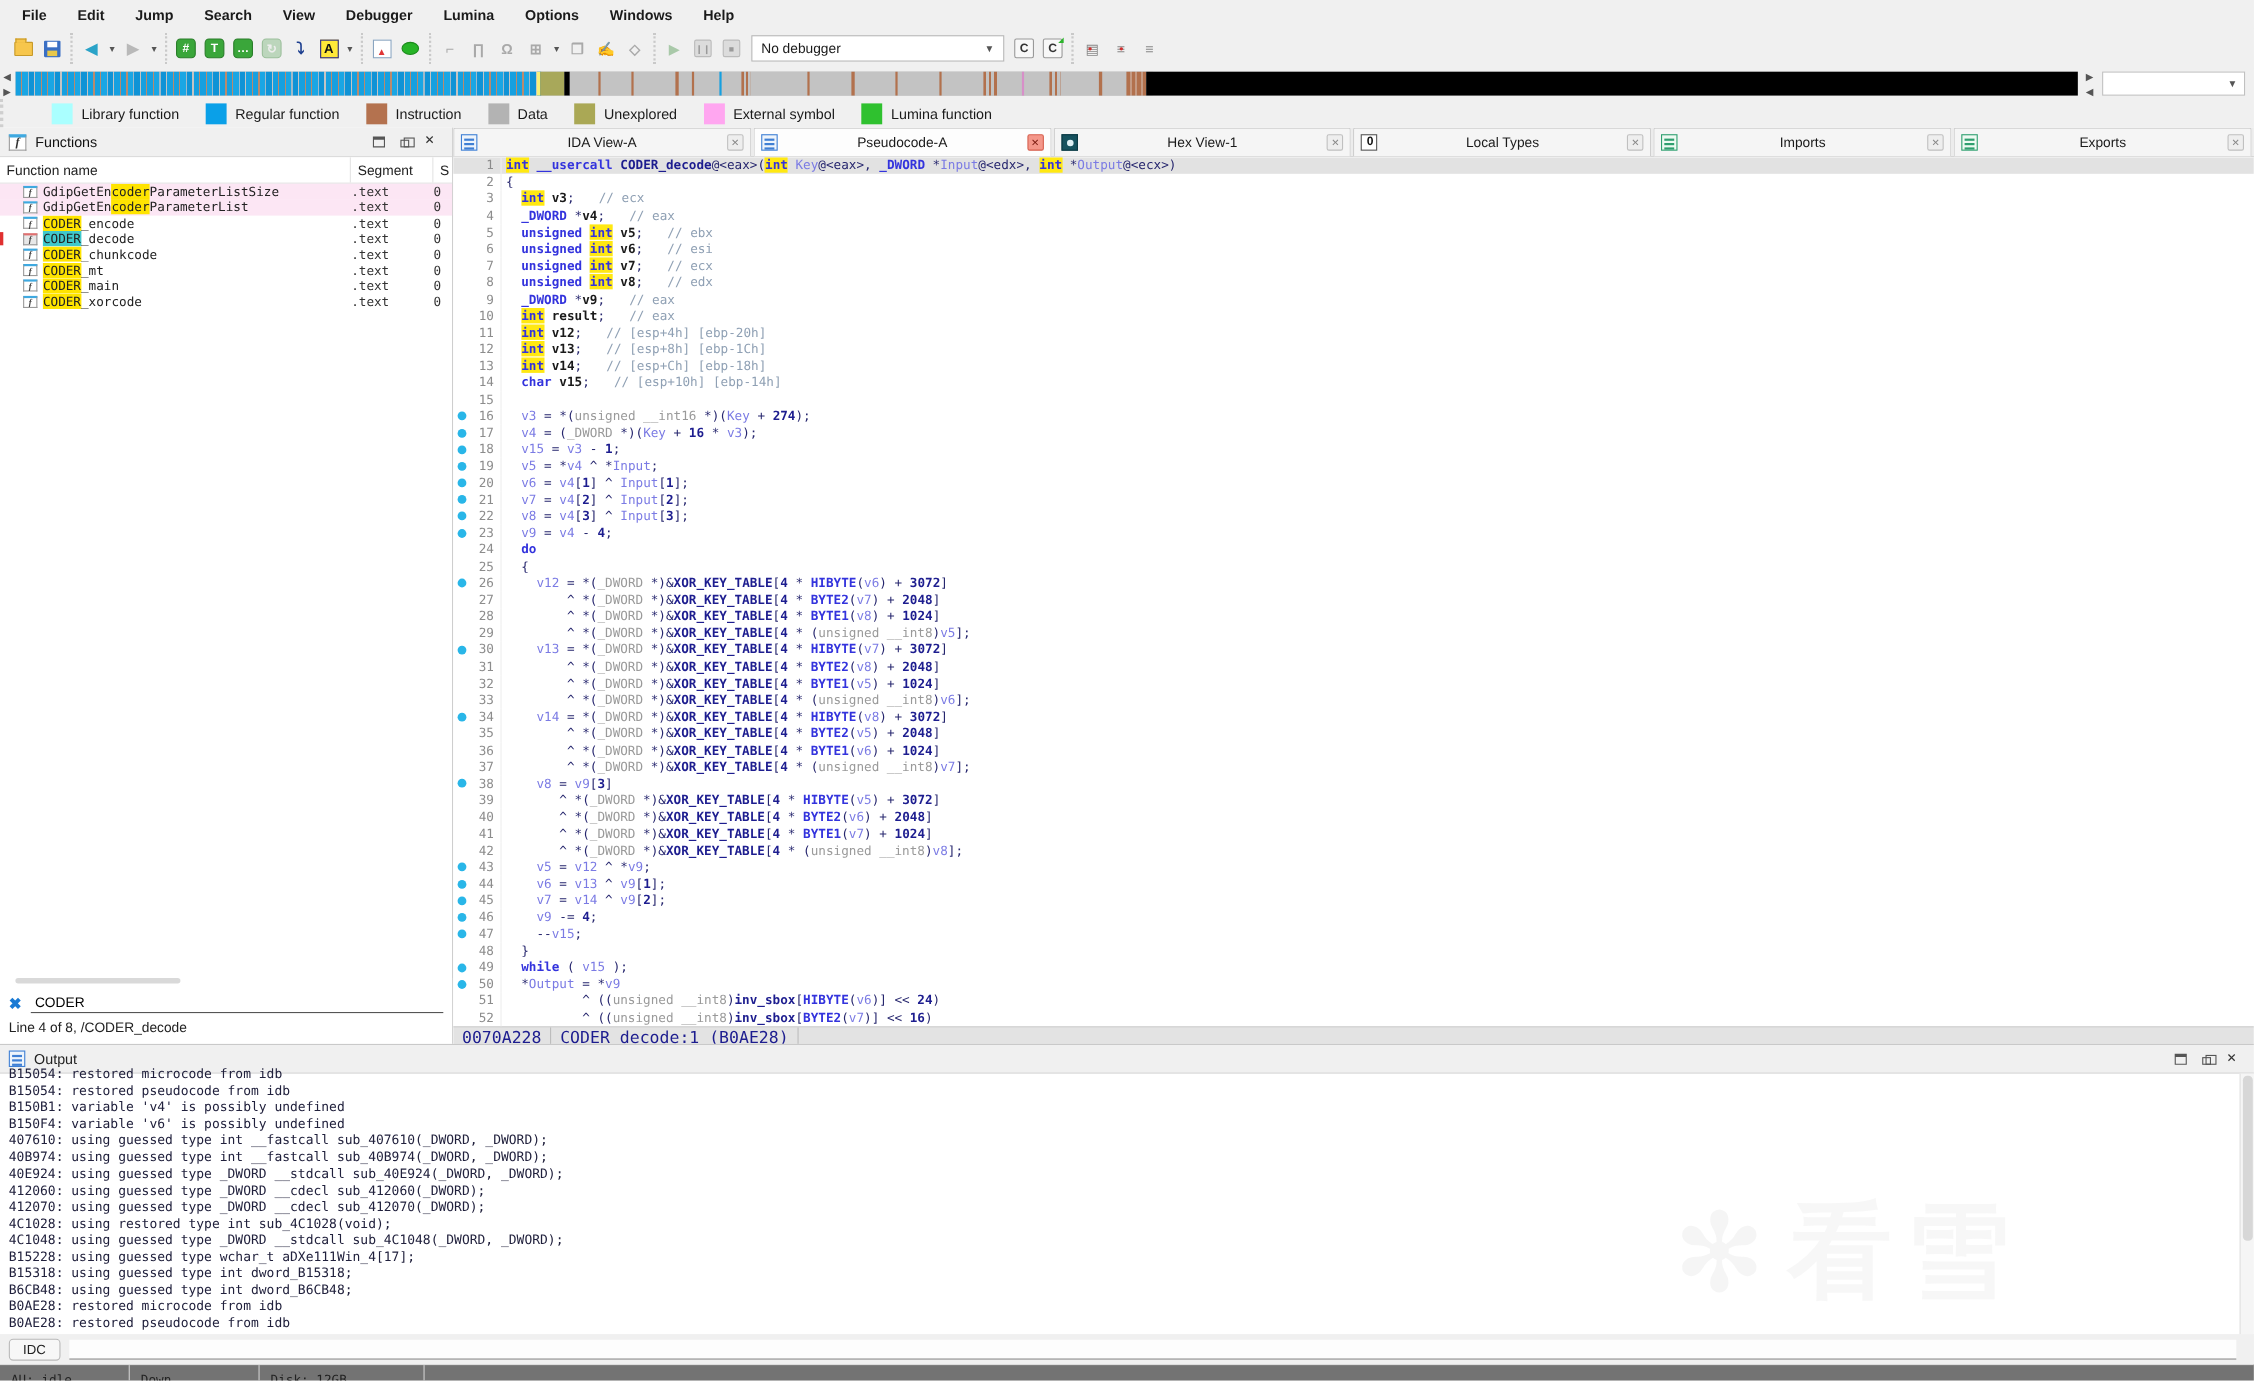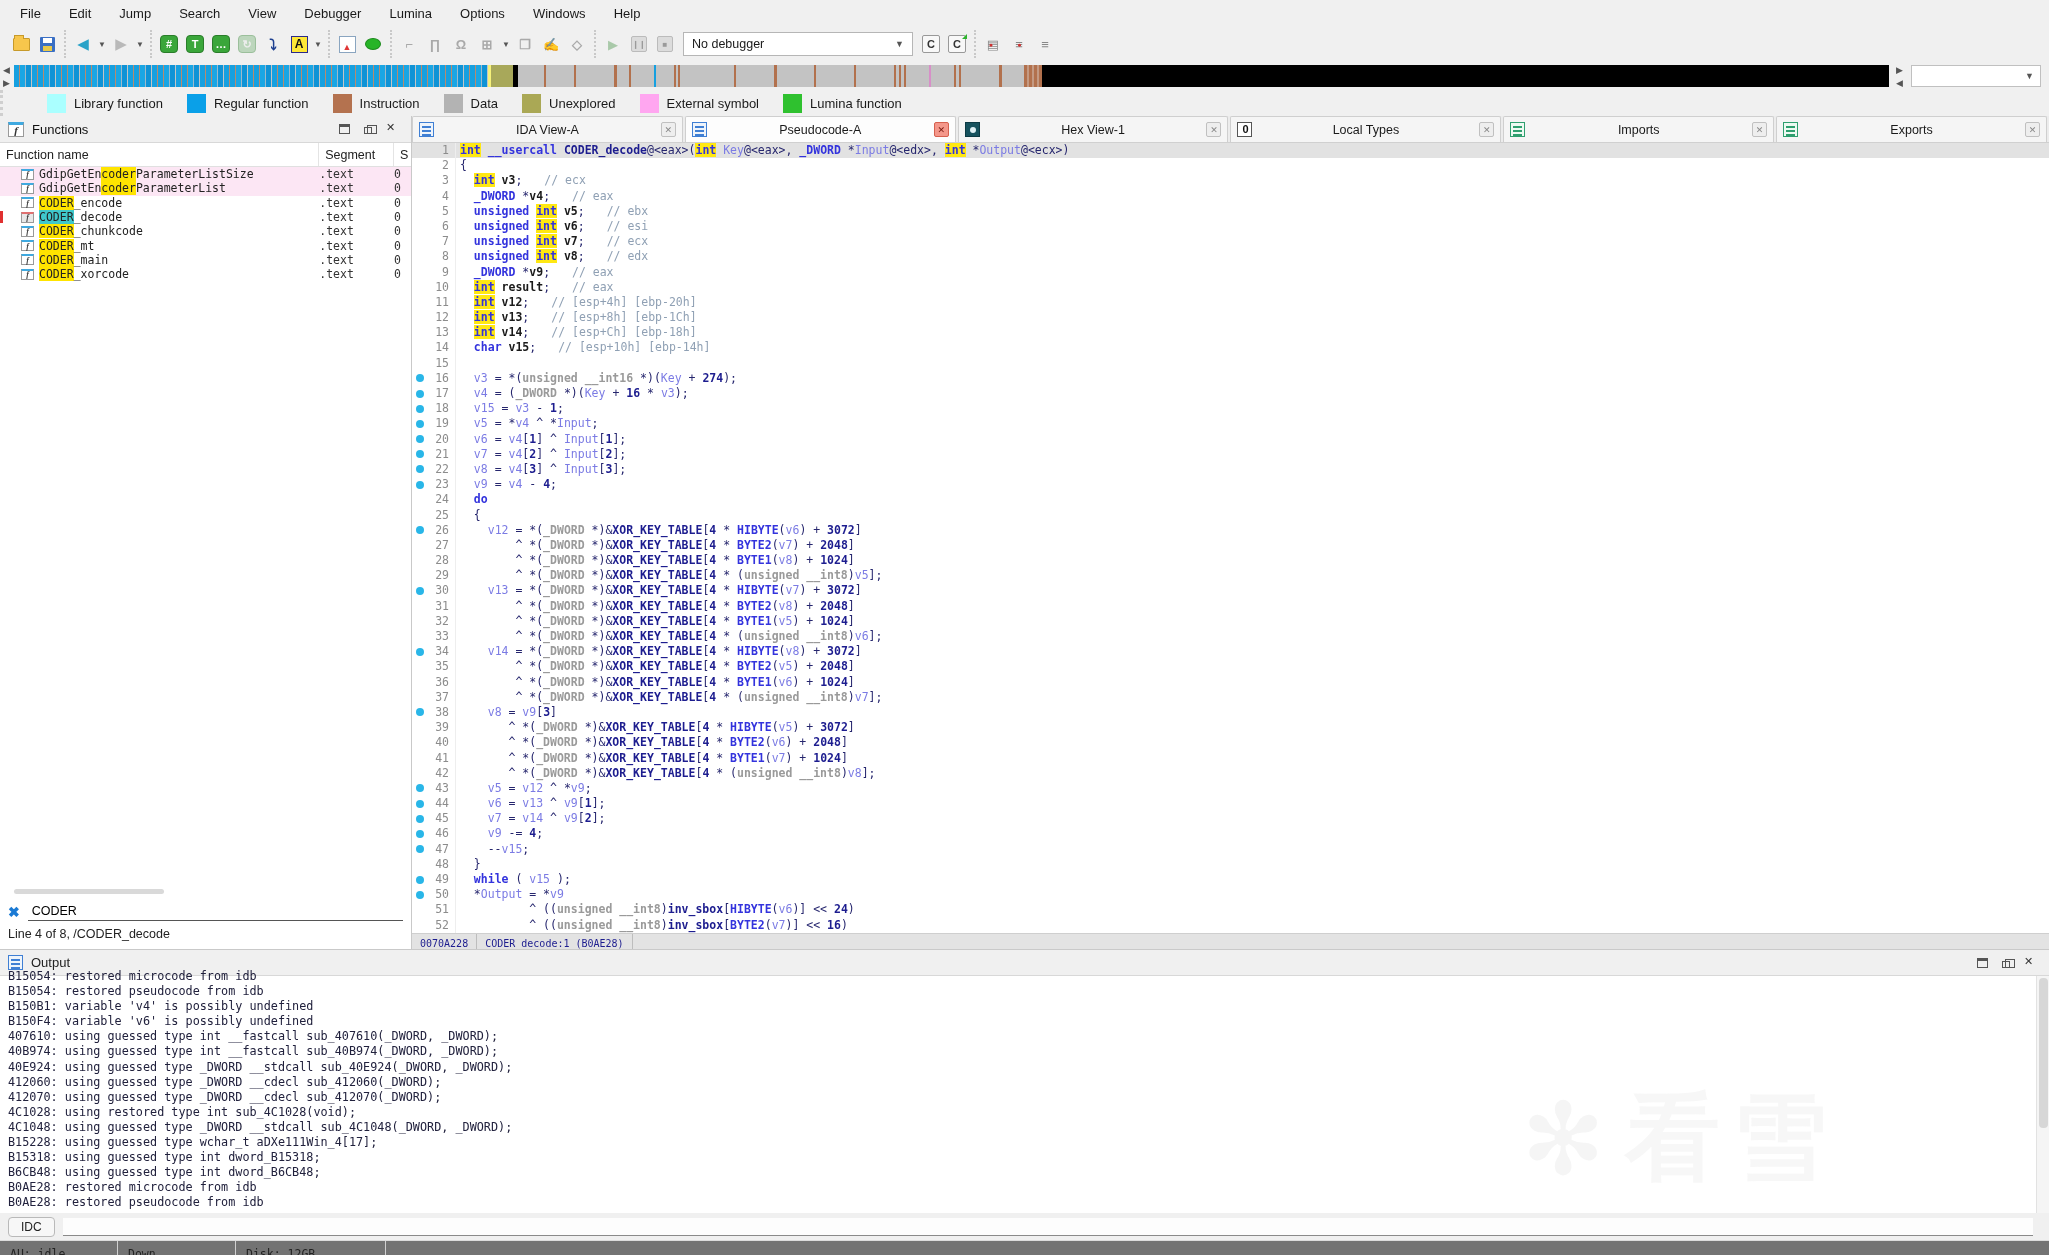--- a/index.html
+++ b/index.html
@@ -107,25 +107,25 @@
   .code-line { display:flex; white-space:pre; height:15.2px; }
   .code-line.current { background:#e2e2e2; }
   .gutter { width:44px; flex:0 0 auto; text-align:right; color:#8c8c8c; padding-right:6px; position:relative; border-right:1px solid #eee; }
   .bp { position:absolute; left:4px; top:3.5px; width:8px; height:8px; border-radius:50%; background:#29b6e8; }
   .code-text { padding-left:4px; }
   .tk-p { color:#26266e; }
   .tk-k { color:#3333dd; font-weight:bold; }
   .tk-v { color:#7b7be4; }
   .tk-n { color:#1d1d8f; font-weight:bold; }
   .tk-g { color:#1d1d8f; font-weight:bold; }
-  .tk-c { color:#9a9a9a;font-weight:bold; }
+  .tk-c { color:#9a9a9a; }
   .tk-m { color:#8fa0b4;margin-left:15px; }
   .tk-d { color:#1a1a1a; font-weight:bold; }
   .tk-h { color:#3333dd; font-weight:bold; background:#ffe812; }
-  .code-status { height:20px; background:#e3e3e3; border-top:1px solid #cfcfcf; display:flex; align-items:center; font-size:10px; color:#1d1d8f; }
+  .code-status { height:20px; background:#e3e3e3; border-top:1px solid #cfcfcf; display:flex; align-items:center; font-size:15px; color:#1d1d8f; }
   .cs-cell { padding:0 8px; border-right:1px solid #bdbdbd; height:100%; display:flex; align-items:center; }
 
   
   .output-panel { position:absolute; top:949px; left:0; right:0; height:264px; background:#fff; border-top:1px solid #c9c9c9; }
   .output-title { height:26px; background:#f0f0f0; border-bottom:1px solid #d8d8d8; display:flex; align-items:center; gap:8px; padding:0 8px; }
   .output-body { position:absolute; top:26px; bottom:0; left:0; right:14px; overflow:hidden; padding-left:8px; }
   .out-line { font-size:11.8px; line-height:15.1px; color:#21213d; white-space:pre; }
   .out-scroll { position:absolute; right:0; top:26px; bottom:0; width:13px; background:#f5f5f5; border-left:1px solid #e2e2e2; }
   .out-scroll .thumb { position:absolute; top:2px; left:2px; width:9px; height:150px; background:#d7d7d7; border-radius:4px; }
   .watermark { position:absolute; right:210px; bottom:10px; display:flex; align-items:center; gap:20px; pointer-events:none; }
@@ -136,21 +136,21 @@
   .idc-row { position:absolute; top:1213px; left:0; right:0; height:27px; background:#f0f0f0; display:flex; align-items:center; gap:8px; padding:0 8px; }
   .idc-btn { border:1px solid #b9b9b9; background:#f7f7f7; border-radius:4px; padding:2px 12px; font-size:12px; color:#222; }
   .idc-input { flex:1; height:18px; border:none; border-bottom:1px solid #8a8a8a; background:#fdfdfd; outline:none; margin-right:8px; }
   .statusbar { position:absolute; top:1240px; left:0; right:0; height:27px; background:#737373; border-top:1px solid #dcdcdc; display:flex; font-size:11.5px; color:#222; }
   .sb-cell { padding:0 10px; border-right:1px solid #d0d0d0; display:flex; align-items:center; white-space:pre; }
 </style>
 </head>
 <body>
 
 <div class="menubar">
-  <div id="menu-items" style="display: flex;">
+  <div id="menu-items" style="display: flex; font-weight: bold;">
       <div class="menu-item">File</div>
       <div class="menu-item">Edit</div>
       <div class="menu-item">Jump</div>
       <div class="menu-item">Search</div>
       <div class="menu-item">View</div>
       <div class="menu-item">Debugger</div>
       <div class="menu-item">Lumina</div>
       <div class="menu-item">Options</div>
       <div class="menu-item">Windows</div>
       <div class="menu-item">Help</div>

